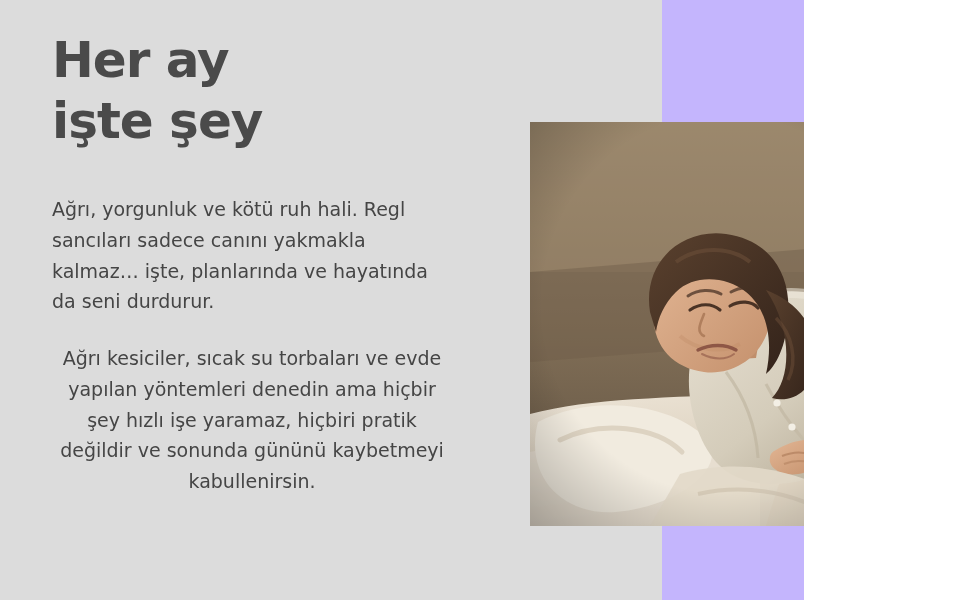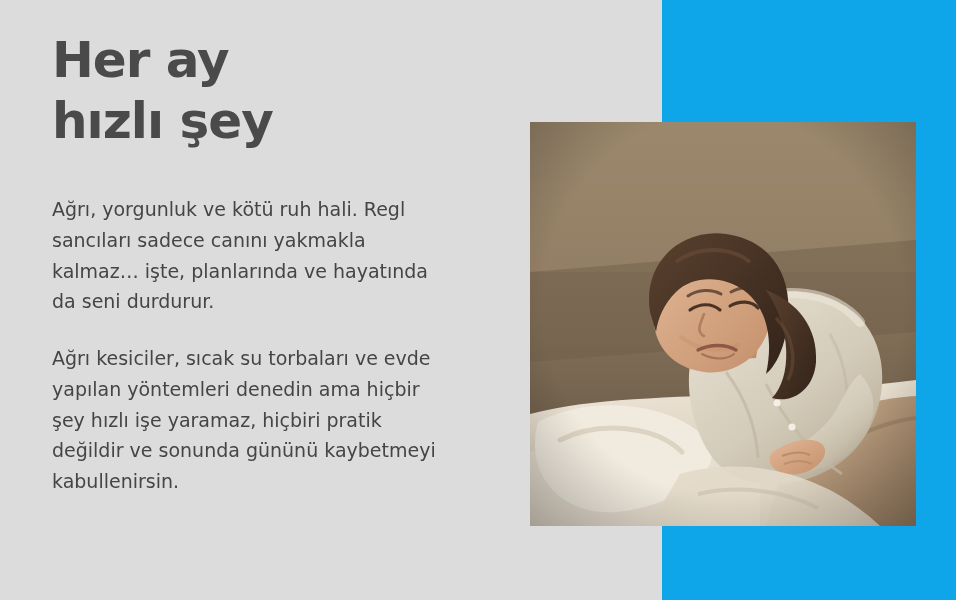--- a/index.html
+++ b/index.html
@@ -8,23 +8,23 @@
   }
   body {
     width: 970px;
     height: 600px;
     background: #ffffff;
     font-family: "Liberation Sans", sans-serif;
     overflow: hidden;
   }
   .slide {
     position: relative;
-    width: 956px;
+    width: 804px;
     height: 600px;
-    background: #0ea5e9;
+    background: #c4b5fd;
     overflow: hidden;
   }
   .bg-panel {
     position: absolute;
     left: 0;
     top: 0;
     width: 662px;
     height: 600px;
     background: #dcdcdc;
   }
@@ -52,20 +52,21 @@
     font-size: 19px;
     line-height: 1.62;
     color: #454545;
     max-width: 400px;
   }
   .body-copy p {
     margin: 0 0 26px 0;
   }
   .body-copy p:last-child {
     margin-bottom: 0;
+    text-align: center;
   }
 
   
   .photo {
     position: absolute;
     left: 530px;
     top: 122px;
     width: 386px;
     height: 404px;
     overflow: hidden;
@@ -80,21 +81,21 @@
 </head>
 <body>
 
 <div class="slide">
 
   <div class="bg-panel"></div>
 
   <div class="content">
     <h1 class="headline">
       <span class="line">Her ay</span>
-      <span class="line">hızlı şey</span>
+      <span class="line">işte şey</span>
     </h1>
     <div class="body-copy">
       <p>Ağrı, yorgunluk ve kötü ruh hali. Regl sancıları sadece canını yakmakla kalmaz… işte, planlarında ve hayatında da seni durdurur.</p>
       <p>Ağrı kesiciler, sıcak su torbaları ve evde yapılan yöntemleri denedin ama hiçbir şey hızlı işe yaramaz, hiçbiri pratik değildir ve sonunda gününü kaybetmeyi kabullenirsin.</p>
     </div>
   </div>
 
   <div class="photo">
     <svg viewBox="0 0 386 404" preserveAspectRatio="xMidYMid slice">
       <defs>

